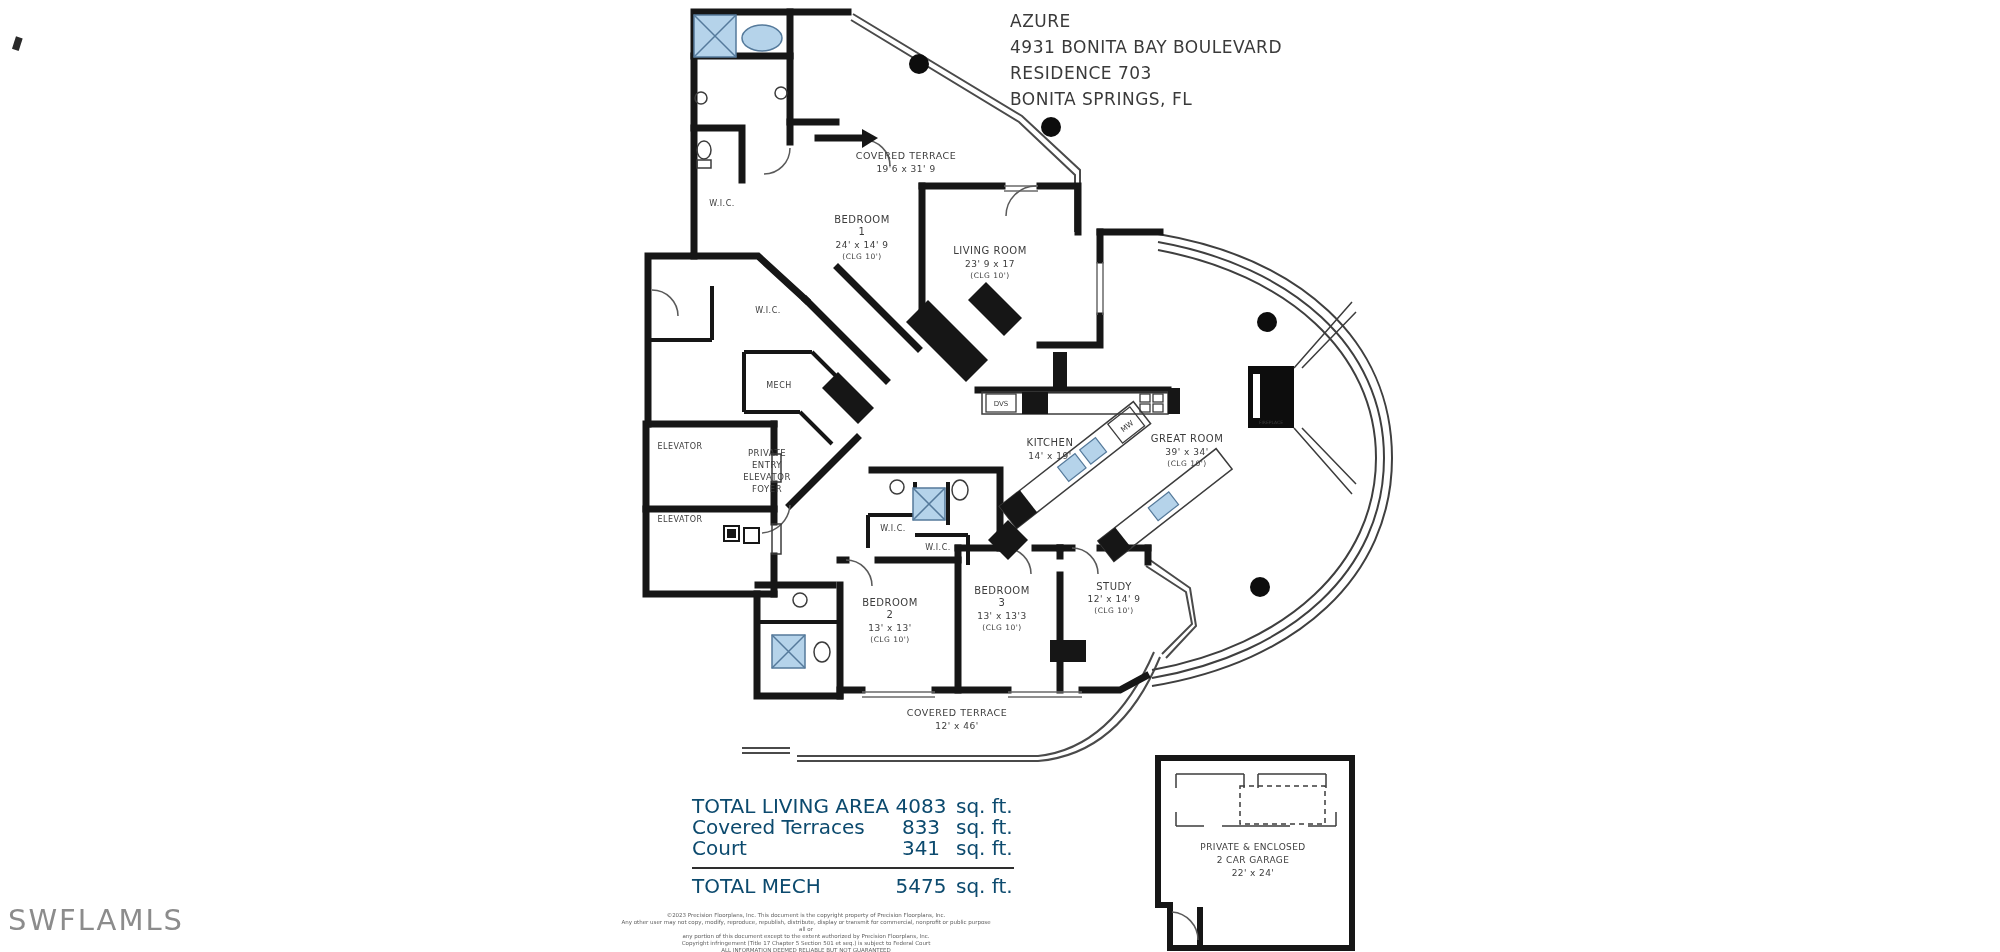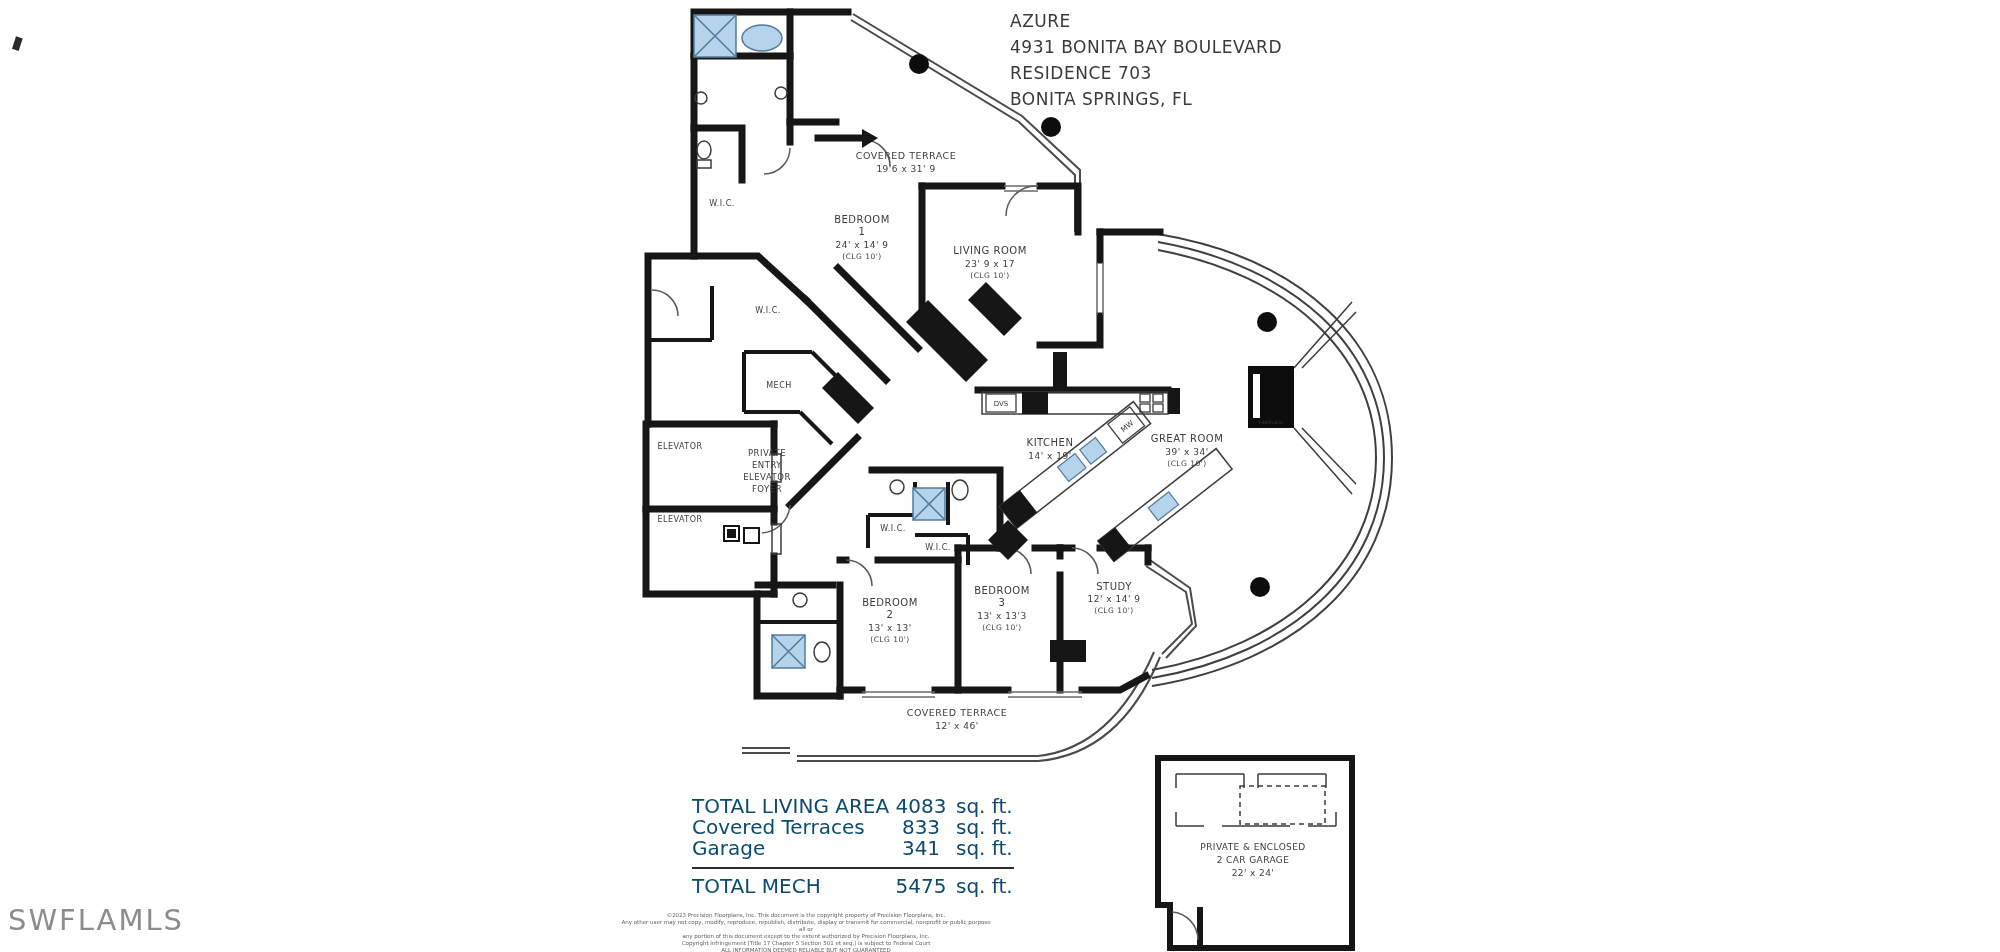--- a/index.html
+++ b/index.html
@@ -306,21 +306,21 @@
       <span class="lbl">TOTAL LIVING AREA</span>
       <span class="val">4083</span>
       <span class="unit">sq. ft.</span>
     </div>
     <div class="area-row">
       <span class="lbl">Covered Terraces</span>
       <span class="val">833</span>
       <span class="unit">sq. ft.</span>
     </div>
     <div class="area-row">
-      <span class="lbl">Garage</span>
+      <span class="lbl">Court</span>
       <span class="val">341</span>
       <span class="unit">sq. ft.</span>
     </div>
     <div class="area-rule"></div>
     <div class="area-row">
       <span class="lbl">TOTAL MECH</span>
       <span class="val">5475</span>
       <span class="unit">sq. ft.</span>
     </div>
   </div>

